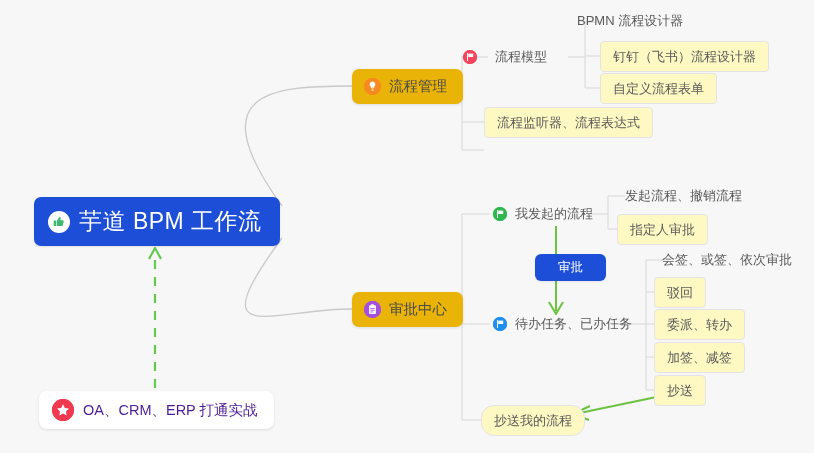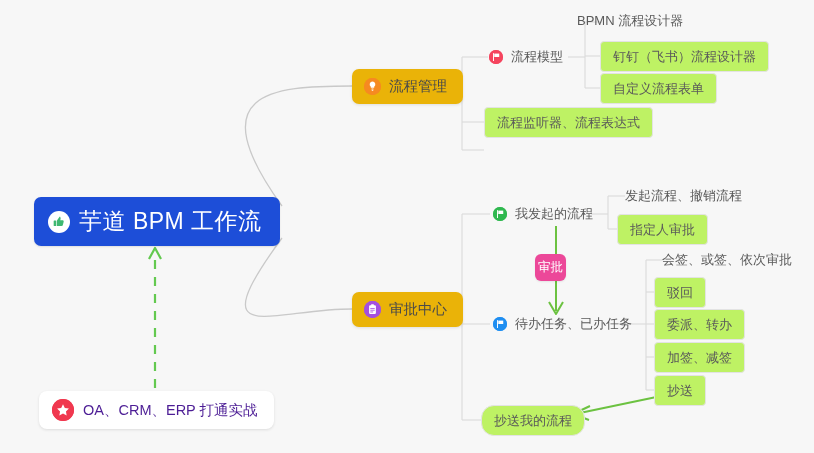--- a/index.html
+++ b/index.html
@@ -34,21 +34,21 @@
   }
   .card .label { font-size:14.5px; color:#4a4a4a; margin-left:8px; }
 
   
   .leaf { font-size:13px; color:#5a5a5a; }
   .leaf .label { margin-left:0; }
   .leaf.with-icon .label { margin-left:8px; }
 
   
   .boxed {
-    background:#bef264;
+    background:#fef9c3;
     border:1px solid #e3e3e3;
     border-radius:4px;
     height:31px; padding:0 12px;
   }
 
   
   .ic { flex:0 0 auto; display:inline-flex; align-items:center; justify-content:center; border-radius:50%; }
   .ic svg { display:block; }
   .ic-22 { width:22px; height:22px; }
   .ic-17 { width:17px; height:17px; }
@@ -58,22 +58,22 @@
   .ic-bulb    { background:#f68a21; }
   .ic-clip    { background:#a44fe0; }
   .ic-flag-r  { background:#f5445e; }
   .ic-flag-g  { background:#2fb84f; }
   .ic-flag-b  { background:#1f8ef1; }
   .ic-star    { background:#f0384f; }
 
   
   .pill {
     position:absolute;
-    background:#ec4899; border-radius:6px;
-    height:27px; padding:0 3px;
+    background:#1d4ed8; border-radius:6px;
+    height:27px; padding:0 23px;
     display:flex; align-items:center; justify-content:center;
     box-shadow:0 1px 2px rgba(0,0,0,.08);
   }
   .pill .label { color:#fff; font-size:12.5px; }
 
   
   .bottom-card {
     left:39px; top:391px; height:38px;
     padding:0 16px 0 13px;
     background:#fff; border-radius:8px;
@@ -160,21 +160,21 @@
       <svg viewBox="0 0 20 20" width="17" height="17">
         <circle cx="10" cy="10" r="10" fill="#f68a21"></circle>
         <path d="M10 4.2a3.4 3.4 0 00-2 6.1v1.3h4v-1.3a3.4 3.4 0 00-2-6.1z" fill="#fff"></path>
         <rect x="8.6" y="12.3" width="2.8" height="1.1" rx=".5" fill="#fff"></rect>
         <rect x="8.9" y="14" width="2.2" height="1" rx=".5" fill="#fff"></rect>
       </svg>
     </span>
     <span class="label">流程管理</span>
   </div>
 
-  <div class="node leaf with-icon" style="left:489px; top:48px;">
+  <div class="node leaf with-icon" style="left:463px; top:48px;gap:10px;">
     <span class="ic ic-flag-r ic-14">
       <svg viewBox="0 0 16 16" width="14" height="14">
         <circle cx="8" cy="8" r="8" fill="#f5445e"></circle>
         <rect x="4.6" y="3.6" width="1.1" height="9" fill="#fff"></rect>
         <path d="M6 4.1h5.7v3.9H6z" fill="#fff"></path>
       </svg>
     </span>
     <span class="label">流程模型</span>
   </div>
 

